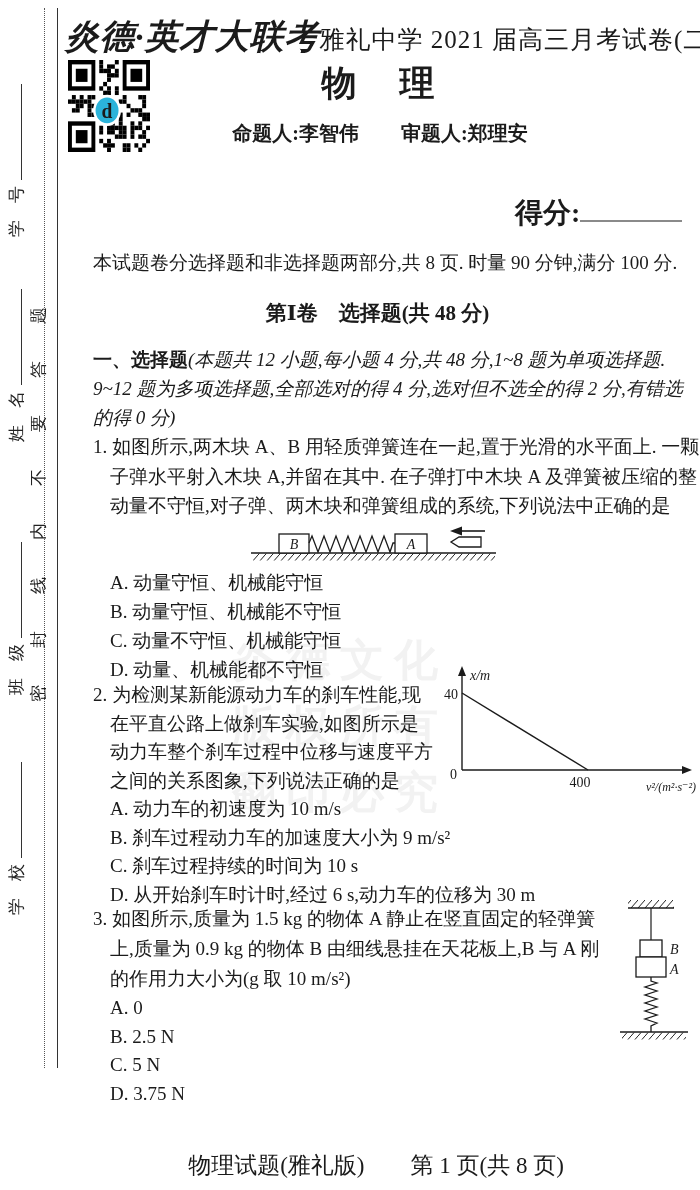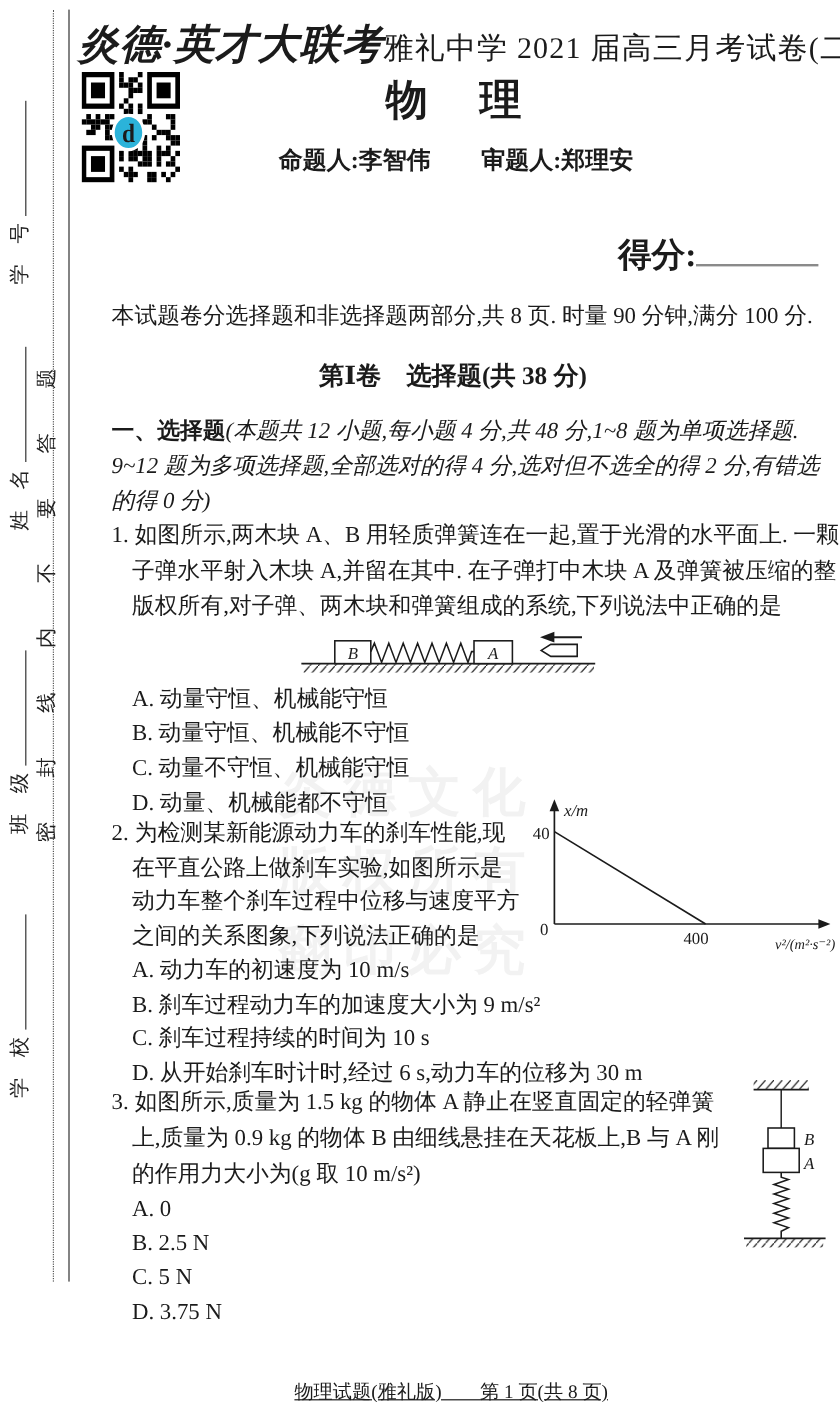--- a/index.html
+++ b/index.html
@@ -49,21 +49,21 @@
   .fig3{position:absolute;left:610px;top:892px;width:88px;height:152px;}
   svg{display:block;}
   svg text{font-family:"Liberation Serif","DejaVu Serif",serif;fill:#1b1b1b;}
   .var{font-style:italic;}
   
   .wm{position:absolute;left:205px;top:628px;width:270px;text-align:center;
       font-size:44px;font-weight:bold;letter-spacing:10px;line-height:66px;
       color:rgba(40,40,40,0.06);pointer-events:none;}
   
   .footer{position:absolute;top:1150px;left:65px;width:622px;text-align:center;
-          font-size:16px;white-space:nowrap;text-decoration:underline;}
+          font-size:23px;white-space:nowrap;}
 </style>
 </head>
 <body>
 
 <div class="page">
 
   <div class="wm">
     <div>炎德文化</div>
     <div>版权所有</div>
     <div>翻印必究</div>
@@ -211,32 +211,32 @@
   <div class="setters">
     <span>命题人:李智伟</span><span class="gap">审题人:郑理安</span>
   </div>
 
   <div class="score">
     <span>得分:</span><span class="score-line"></span>
   </div>
 
   <div class="notice">本试题卷分选择题和非选择题两部分,共 8 页. 时量 90 分钟,满分 100 分.</div>
 
-  <div class="sec-title">第Ⅰ卷　选择题(共 38 分)</div>
+  <div class="sec-title">第Ⅰ卷　选择题(共 48 分)</div>
 
   <div class="instr">
     <div class="tl"><b>一、选择题</b><i>(本题共 12 小题,每小题 4 分,共 48 分,1~8 题为单项选择题.</i></div>
     <div class="tl"><i>9~12 题为多项选择题,全部选对的得 4 分,选对但不选全的得 2 分,有错选</i></div>
     <div class="tl"><i>的得 0 分)</i></div>
   </div>
 
   <div class="qblock q1" style="top:432px">
     <div class="tl"><span class="qnum">1.</span><span>如图所示,两木块 A、B 用轻质弹簧连在一起,置于光滑的水平面上. 一颗</span></div>
     <div class="tl cont">子弹水平射入木块 A,并留在其中. 在子弹打中木块 A 及弹簧被压缩的整</div>
-    <div class="tl cont">版权所有,对子弹、两木块和弹簧组成的系统,下列说法中正确的是</div>
+    <div class="tl cont">动量不守恒,对子弹、两木块和弹簧组成的系统,下列说法中正确的是</div>
     <div class="fig1wrap">
       <svg viewBox="0 0 250 38" width="250" height="38">
         <defs>
           <pattern id="hatch" width="7" height="8" patternUnits="userSpaceOnUse">
             <line x1="0" y1="8" x2="7" y2="0" stroke="#222" stroke-width="1"></line>
           </pattern>
         </defs>
         <line x1="0" y1="30" x2="245" y2="30" stroke="#1b1b1b" stroke-width="1.4"></line>
         <rect x="2" y="30.5" width="242" height="7" fill="url(#hatch)"></rect>
         <rect x="28" y="11" width="30" height="19" fill="#fff" stroke="#1b1b1b" stroke-width="1.3"></rect>

